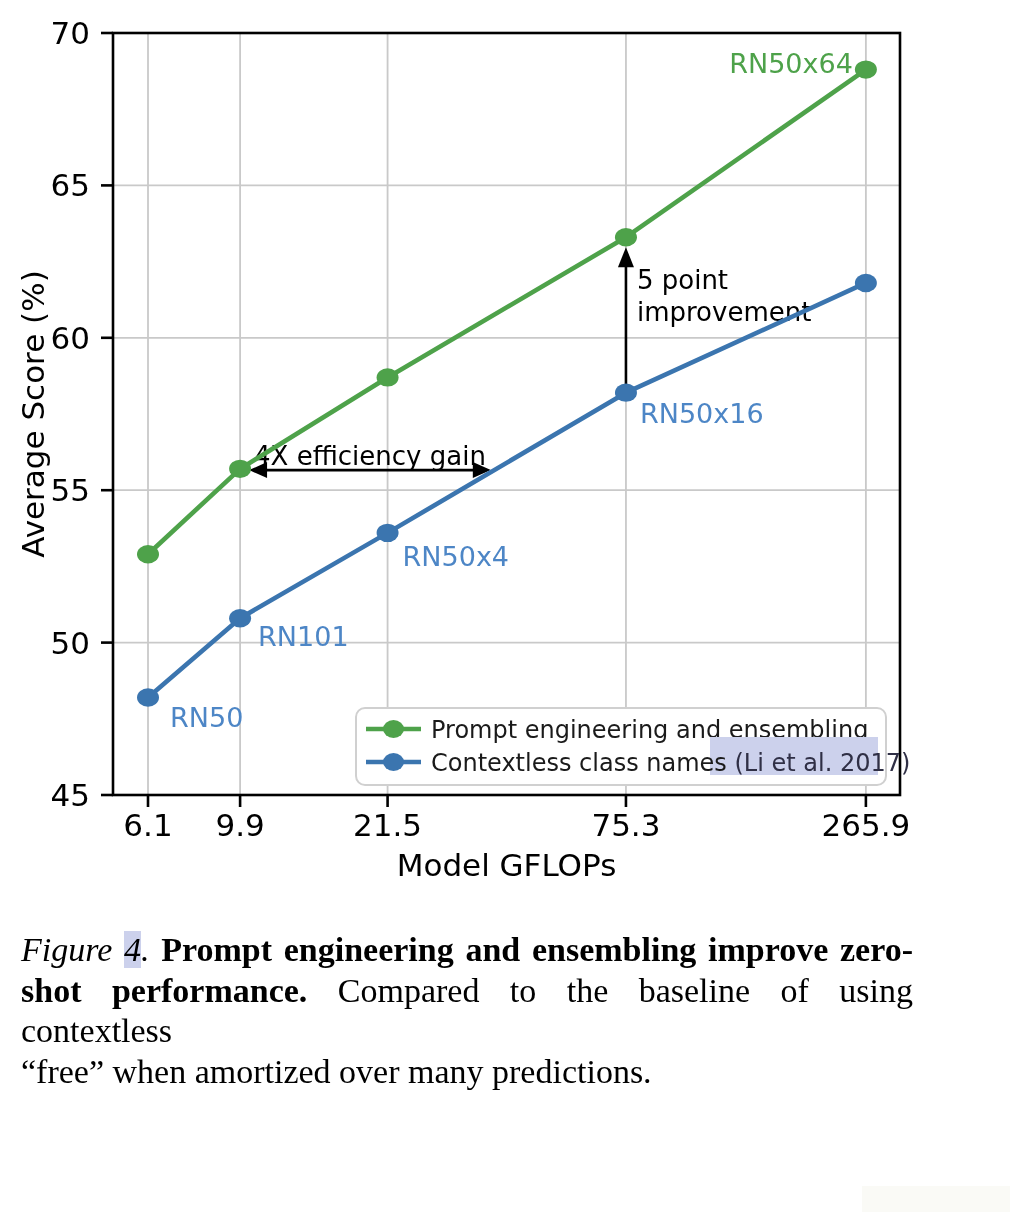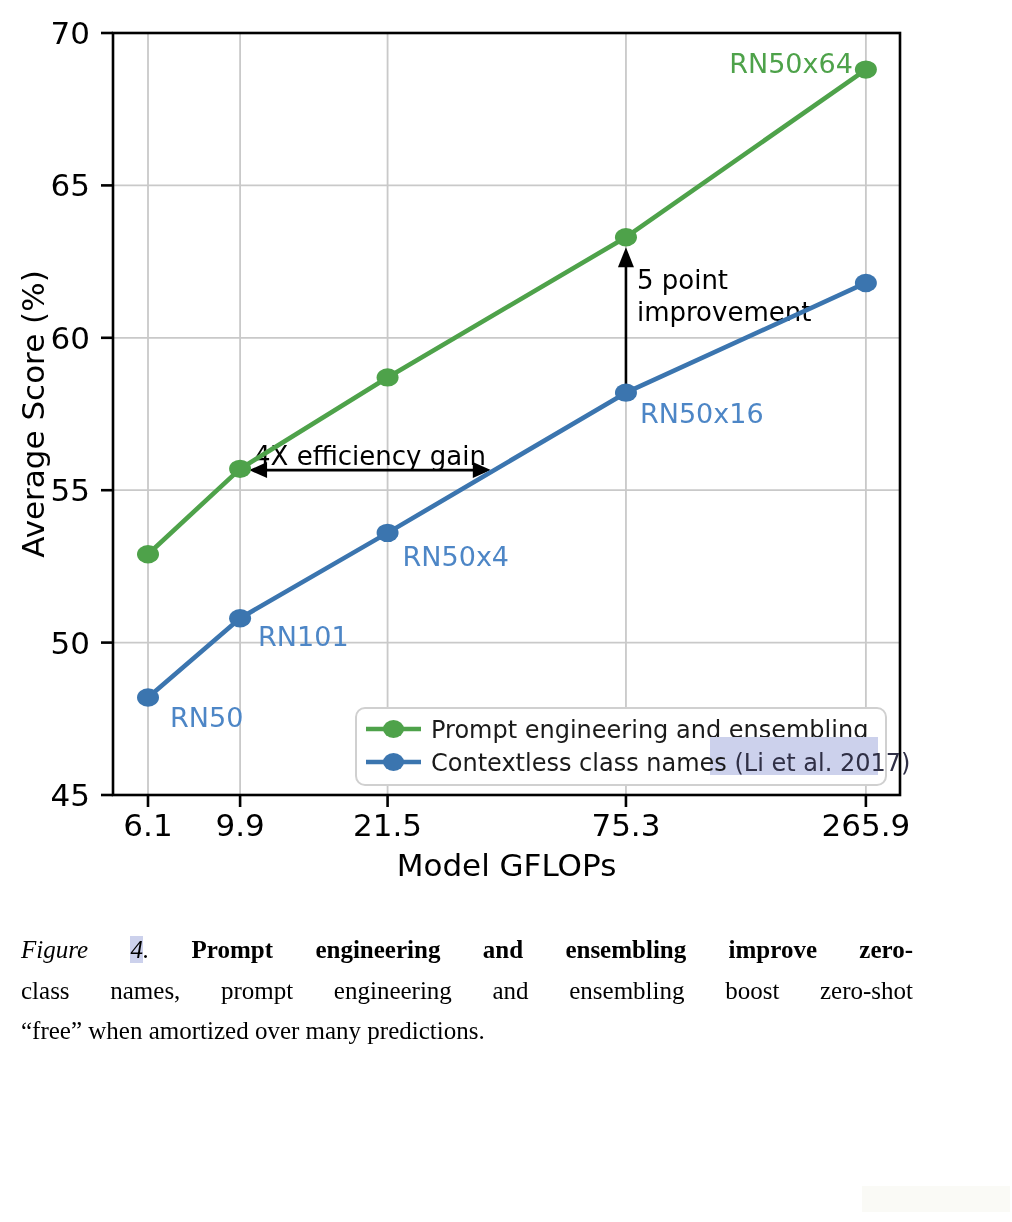--- a/index.html
+++ b/index.html
@@ -1,20 +1,20 @@
 <!DOCTYPE html>
 <html><head>
 <meta charset="utf-8">
 <style>
   html,body { margin:0; padding:0; background:#ffffff; }
   body { width:1012px; height:1222px; position:relative;
          font-family:"DejaVu Sans", sans-serif; }
   #figure-chart { position:absolute; left:0; top:0; }
   #figure-caption { position:absolute; left:21px; top:930px; width:892px;
-         font-family:"Liberation Serif", serif; font-size:25px;
+         font-family:"Liberation Serif", serif; font-size:34px;
          line-height:40.5px; color:#000; }
   .cap-line { text-align:justify; text-align-last:justify; }
   .cap-line.last { text-align:center; text-align-last:left; }
   .run-b   { font-weight:bold; }
   .run-fig { font-style:italic; }
   .run-fighl { font-style:italic; background:#ccd1ec; }
   #watermark-box { position:absolute; left:862px; top:1186px; width:148px;
          height:26px; background:#fafaf6; }
 </style>
 </head>
@@ -85,17 +85,17 @@
     <ellipse cx="393.5" cy="729" rx="10.5" ry="9" fill="#4ea24a"></ellipse>
     <text x="431" y="737.5" font-size="24" text-anchor="start" fill="#1a1a1a">Prompt engineering and ensembling</text>
     <line x1="366" y1="762" x2="421" y2="762" stroke="#3b75af" stroke-width="4.6"></line>
     <ellipse cx="393.5" cy="762" rx="10.5" ry="9" fill="#3b75af"></ellipse>
     <rect x="710" y="737" width="168" height="38" fill="#ccd1ec"></rect>
     <text x="431" y="770.5" font-size="24" text-anchor="start" fill="#1a1a1a">Contextless class names <tspan fill="#2f2f45">(Li et al. 2017)</tspan></text>
   </svg>
 
 <div id="figure-caption">
     <div class="cap-line"><span class="run-fig">Figure </span><span class="run-fighl">4</span><span class="run-fig">. </span><span class="run-b">Prompt engineering and ensembling improve zero-</span></div>
-    <div class="cap-line"><span class="run-r">class names, prompt engineering and ensembling boost zero-shot</span></div>
+    <div class="cap-line"><span class="run-b">shot performance.</span><span class="run-r"> Compared to the baseline of using contextless</span></div>
     <div class="cap-line last"><span class="run-r">“free” when amortized over many predictions.</span></div>
   </div>
 
 <div id="watermark-box"></div>
 
 </body></html>

